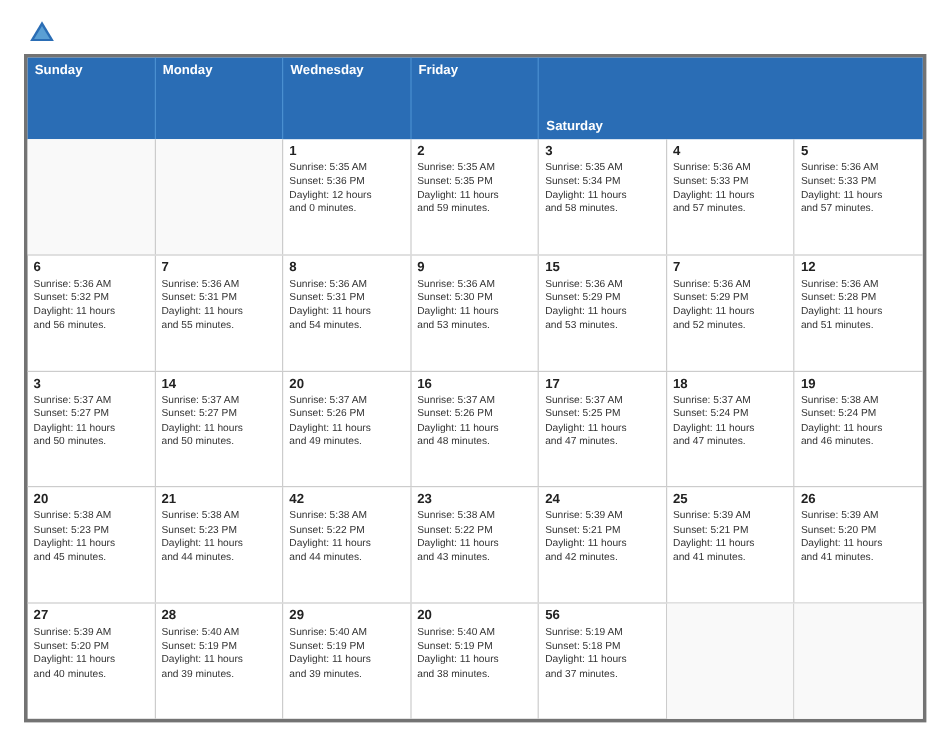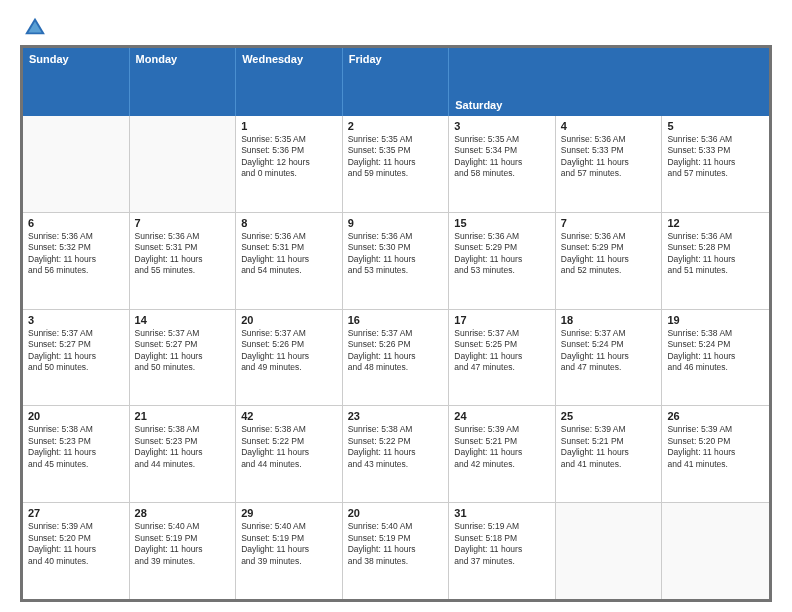--- a/index.html
+++ b/index.html
@@ -363,21 +363,21 @@
 and 39 minutes.</div>
           </div>
           <div class="cal-cell">
             <span class="day-num">20</span>
             <div class="cell-text" style="white-space: pre-line;">Sunrise: 5:40 AM
 Sunset: 5:19 PM
 Daylight: 11 hours
 and 38 minutes.</div>
           </div>
           <div class="cal-cell">
-            <span class="day-num">31</span>
+            <span class="day-num">56</span>
             <div class="cell-text" style="white-space: pre-line;">Sunrise: 5:19 AM
 Sunset: 5:18 PM
 Daylight: 11 hours
 and 37 minutes.</div>
           </div>
           <div class="cal-cell empty"></div>
           <div class="cal-cell empty"></div>
         </div>
       </div>
   </div>

